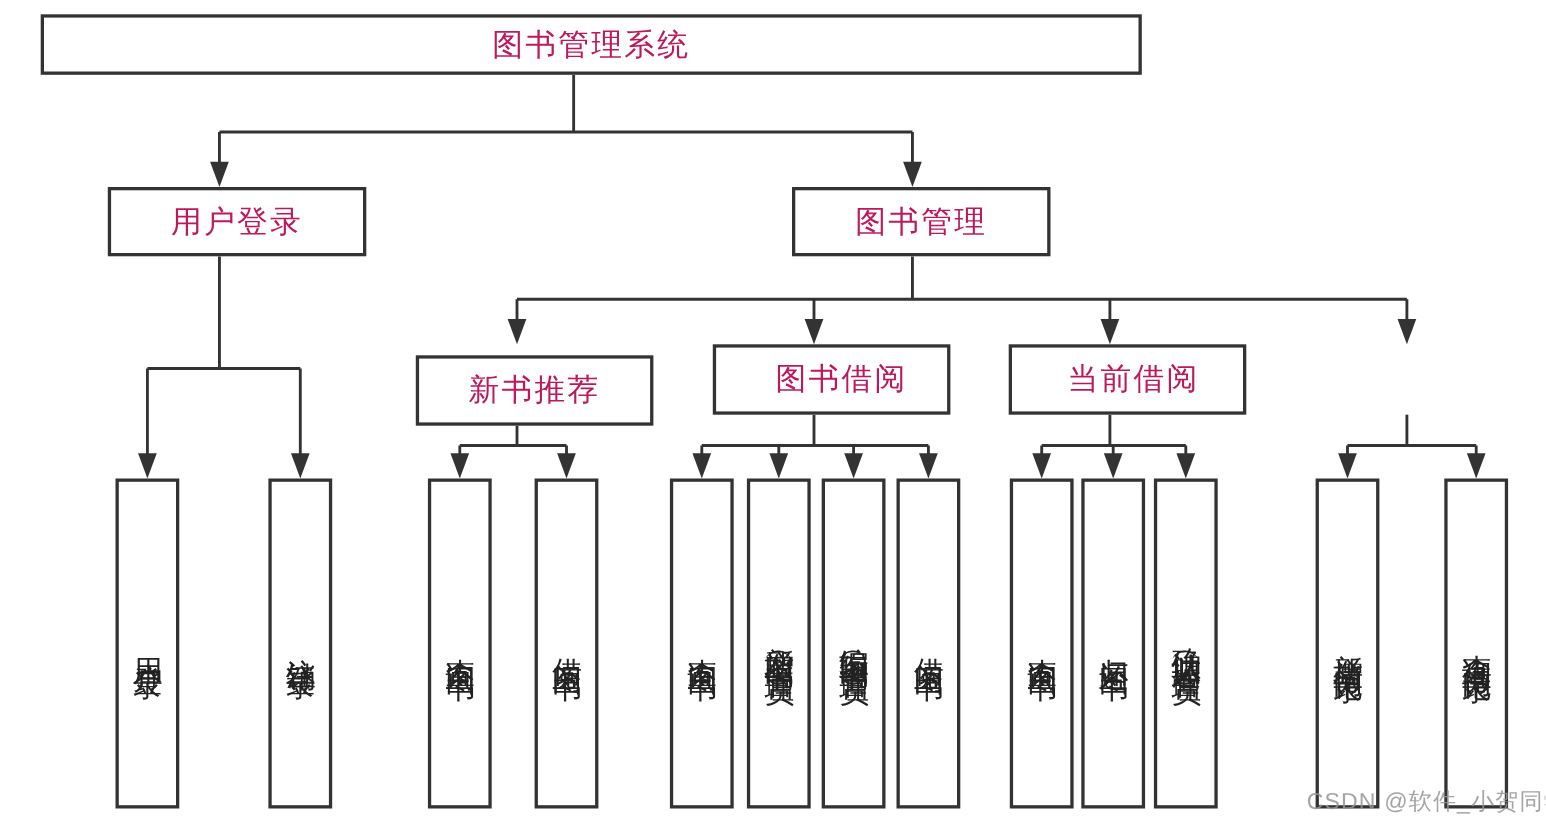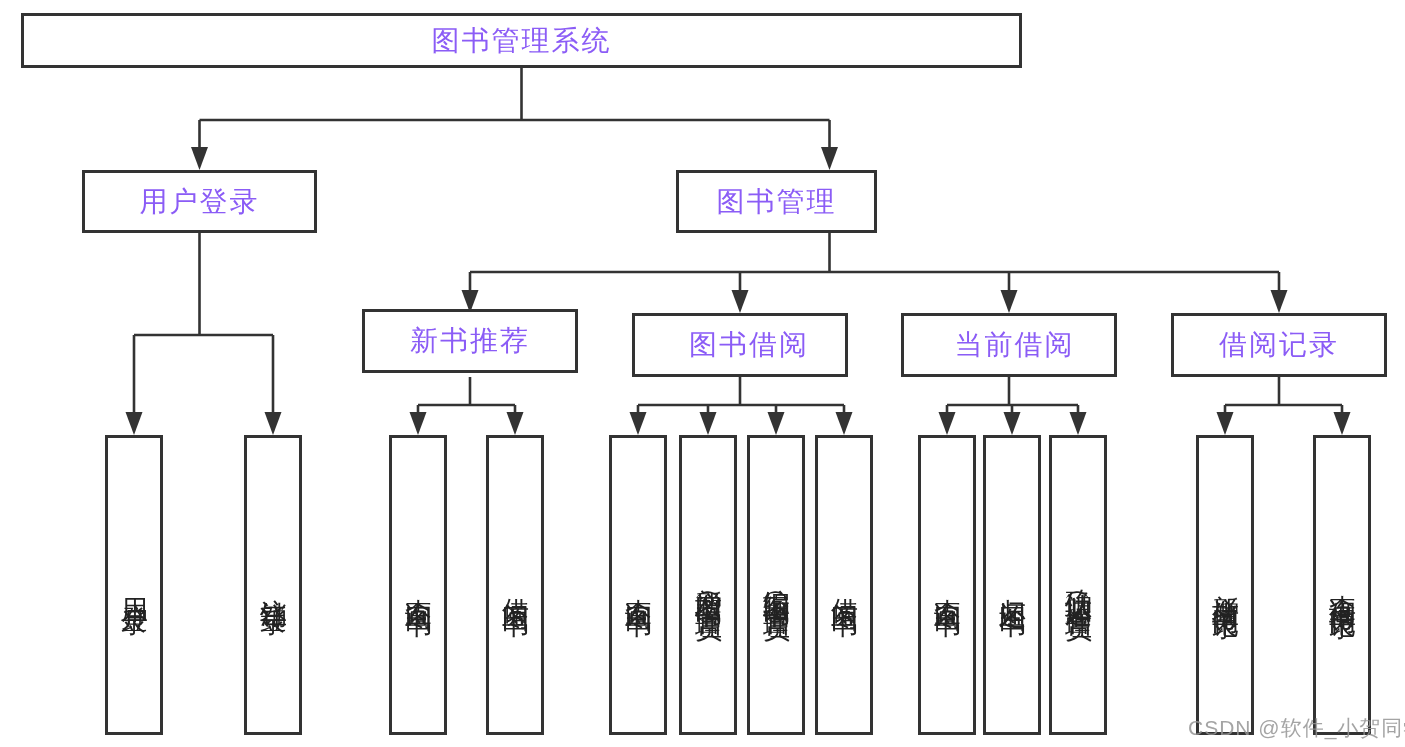--- a/index.html
+++ b/index.html
@@ -20,22 +20,23 @@
   .node {
     position: absolute;
     box-sizing: border-box;
     border: 3px solid #333333;
     background: #ffffff;
     display: flex;
     align-items: center;
     justify-content: center;
     font-size: 28px;
     letter-spacing: 2px;
-    color: #8b5cf6;
+    color: #be185d;
     z-index: 2;
+    margin-left: 16px;
   }
   .leaf {
     position: absolute;
     box-sizing: border-box;
     border: 3px solid #333333;
     background: #ffffff;
     display: flex;
     align-items: center;
     justify-content: center;
     top: 435px;
@@ -134,36 +135,33 @@
     </g>
   </svg>
 
   <div class="node" style="left:21px; top:13px; width:1001px; height:55px;">
     <span>图书管理系统</span>
   </div>
 
   <div class="node" style="left:82px; top:170px; width:235px; height:63px;">
     <span>用户登录</span>
   </div>
-  <div class="node" style="left:676px; top:170px; width:201px; height:63px;">
+  <div class="node" style="left:704px; top:170px; width:235px; height:63px;">
     <span>图书管理</span>
   </div>
 
-  <div class="node" style="left:362px; top:309px; width:216px; height:64px;">
+  <div class="node" style="left:362px; top:323px; width:216px; height:64px;">
     <span>新书推荐</span>
   </div>
   <div class="node" style="left:632px; top:313px; width:216px; height:64px;padding-left:18px;">
     <span>图书借阅</span>
   </div>
   <div class="node" style="left:901px; top:313px; width:216px; height:64px;padding-left:11px;">
     <span>当前借阅</span>
   </div>
-  <div class="node" style="left:1171px; top:313px; width:216px; height:64px;">
-    <span>借阅记录</span>
-  </div>
 
   <div class="leaf" style="left:105px;">
     <span class="vtext">用户登录</span>
   </div>
   <div class="leaf" style="left:244px;">
     <span class="vtext">注销登录</span>
   </div>
 
   <div class="leaf" style="left:389px;">
     <span class="vtext">查询图书</span>

